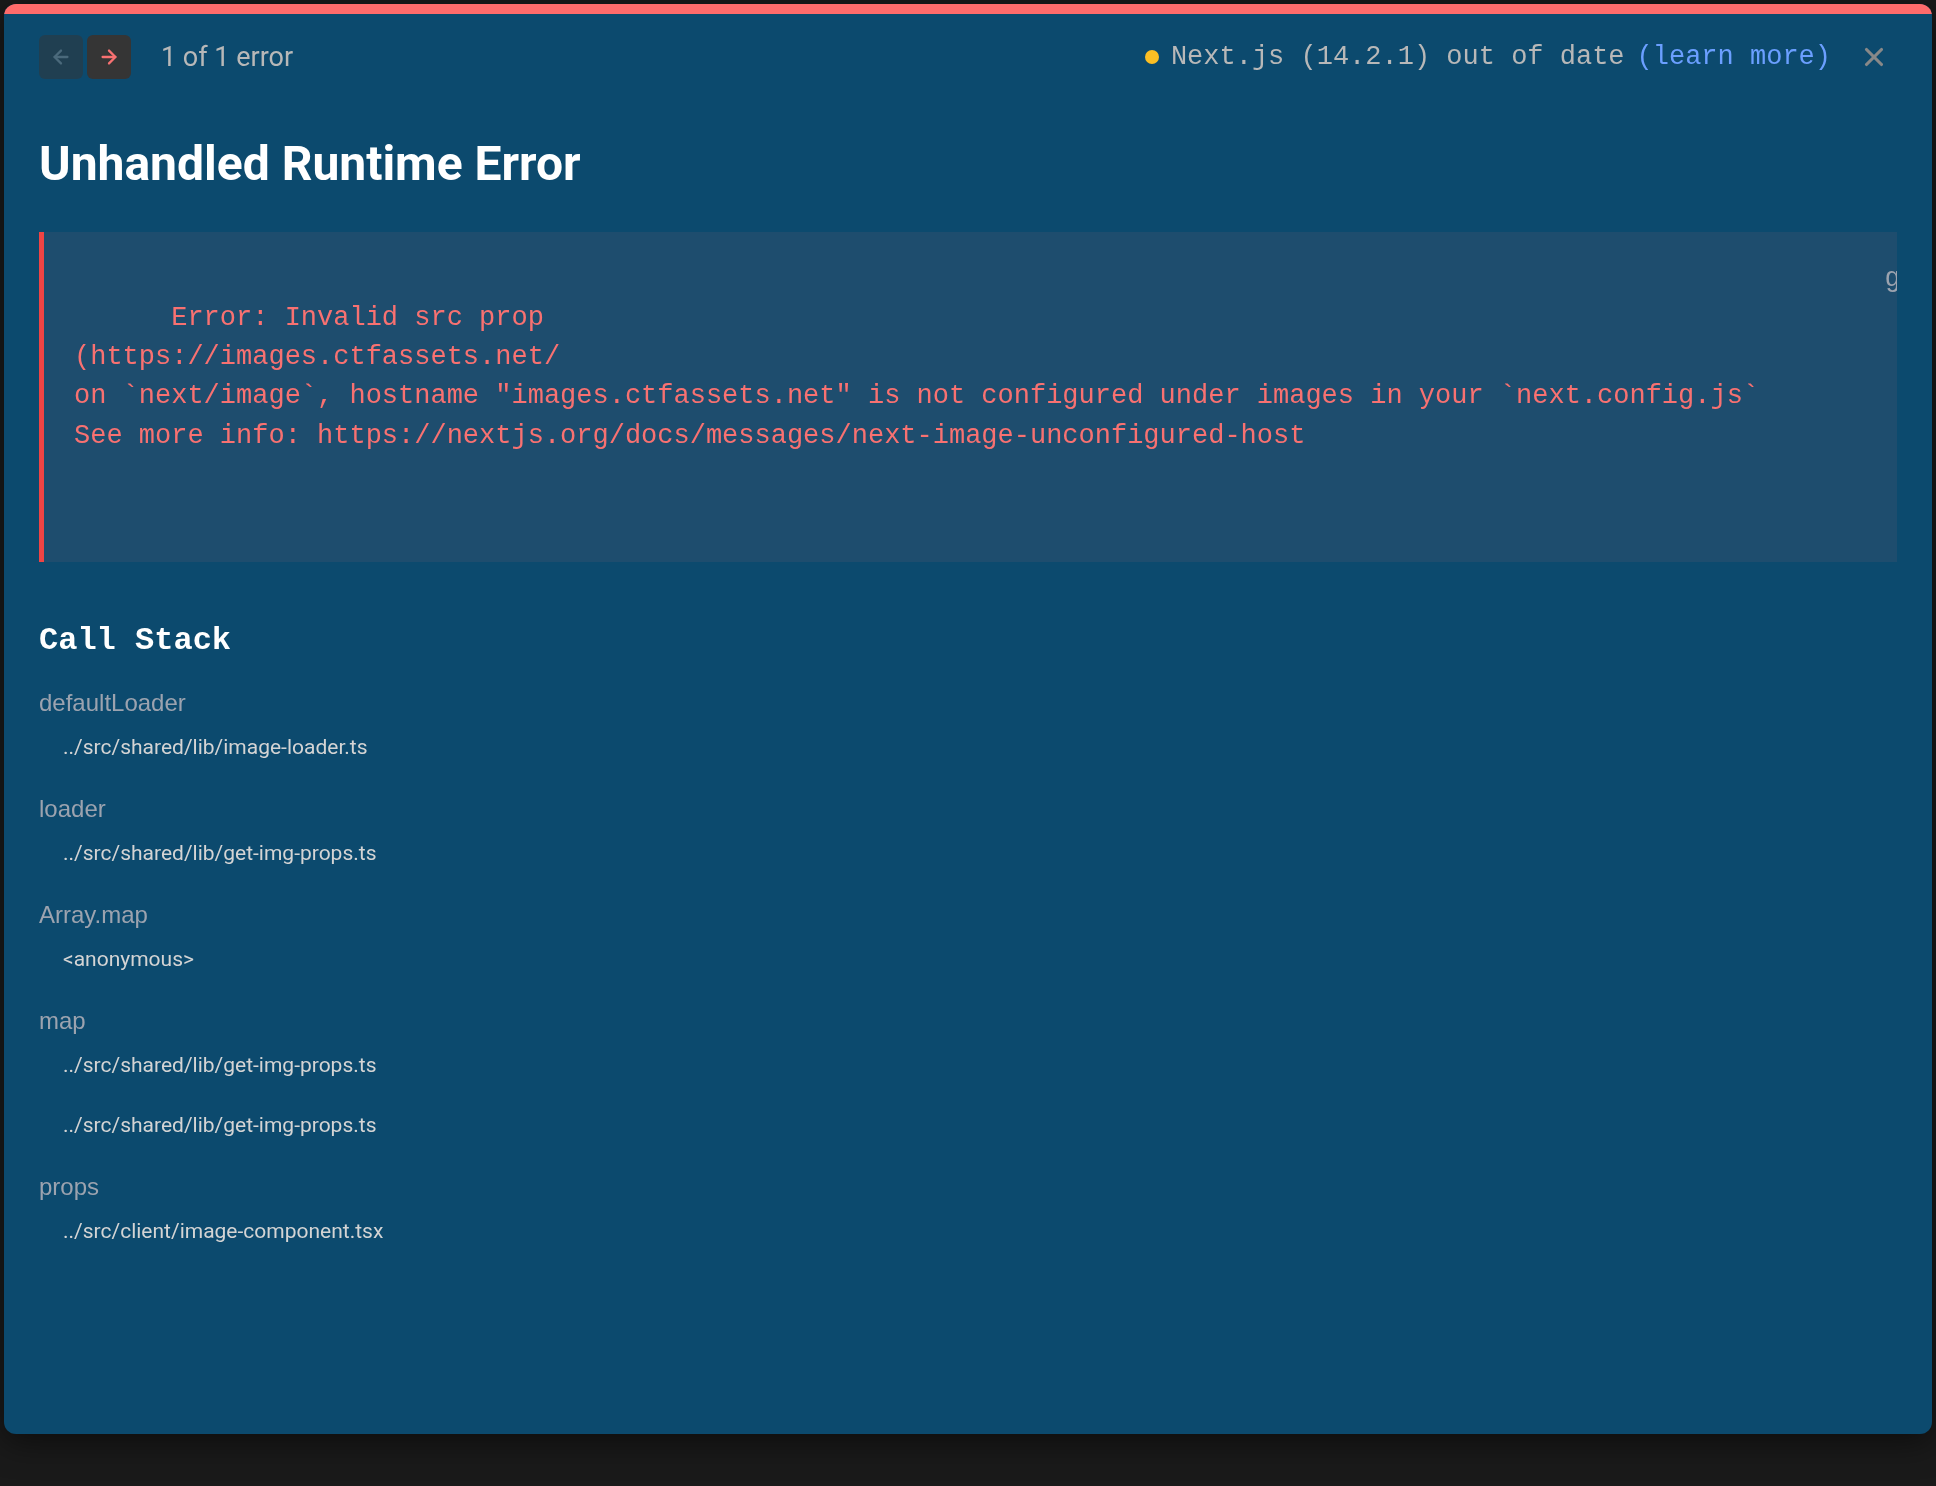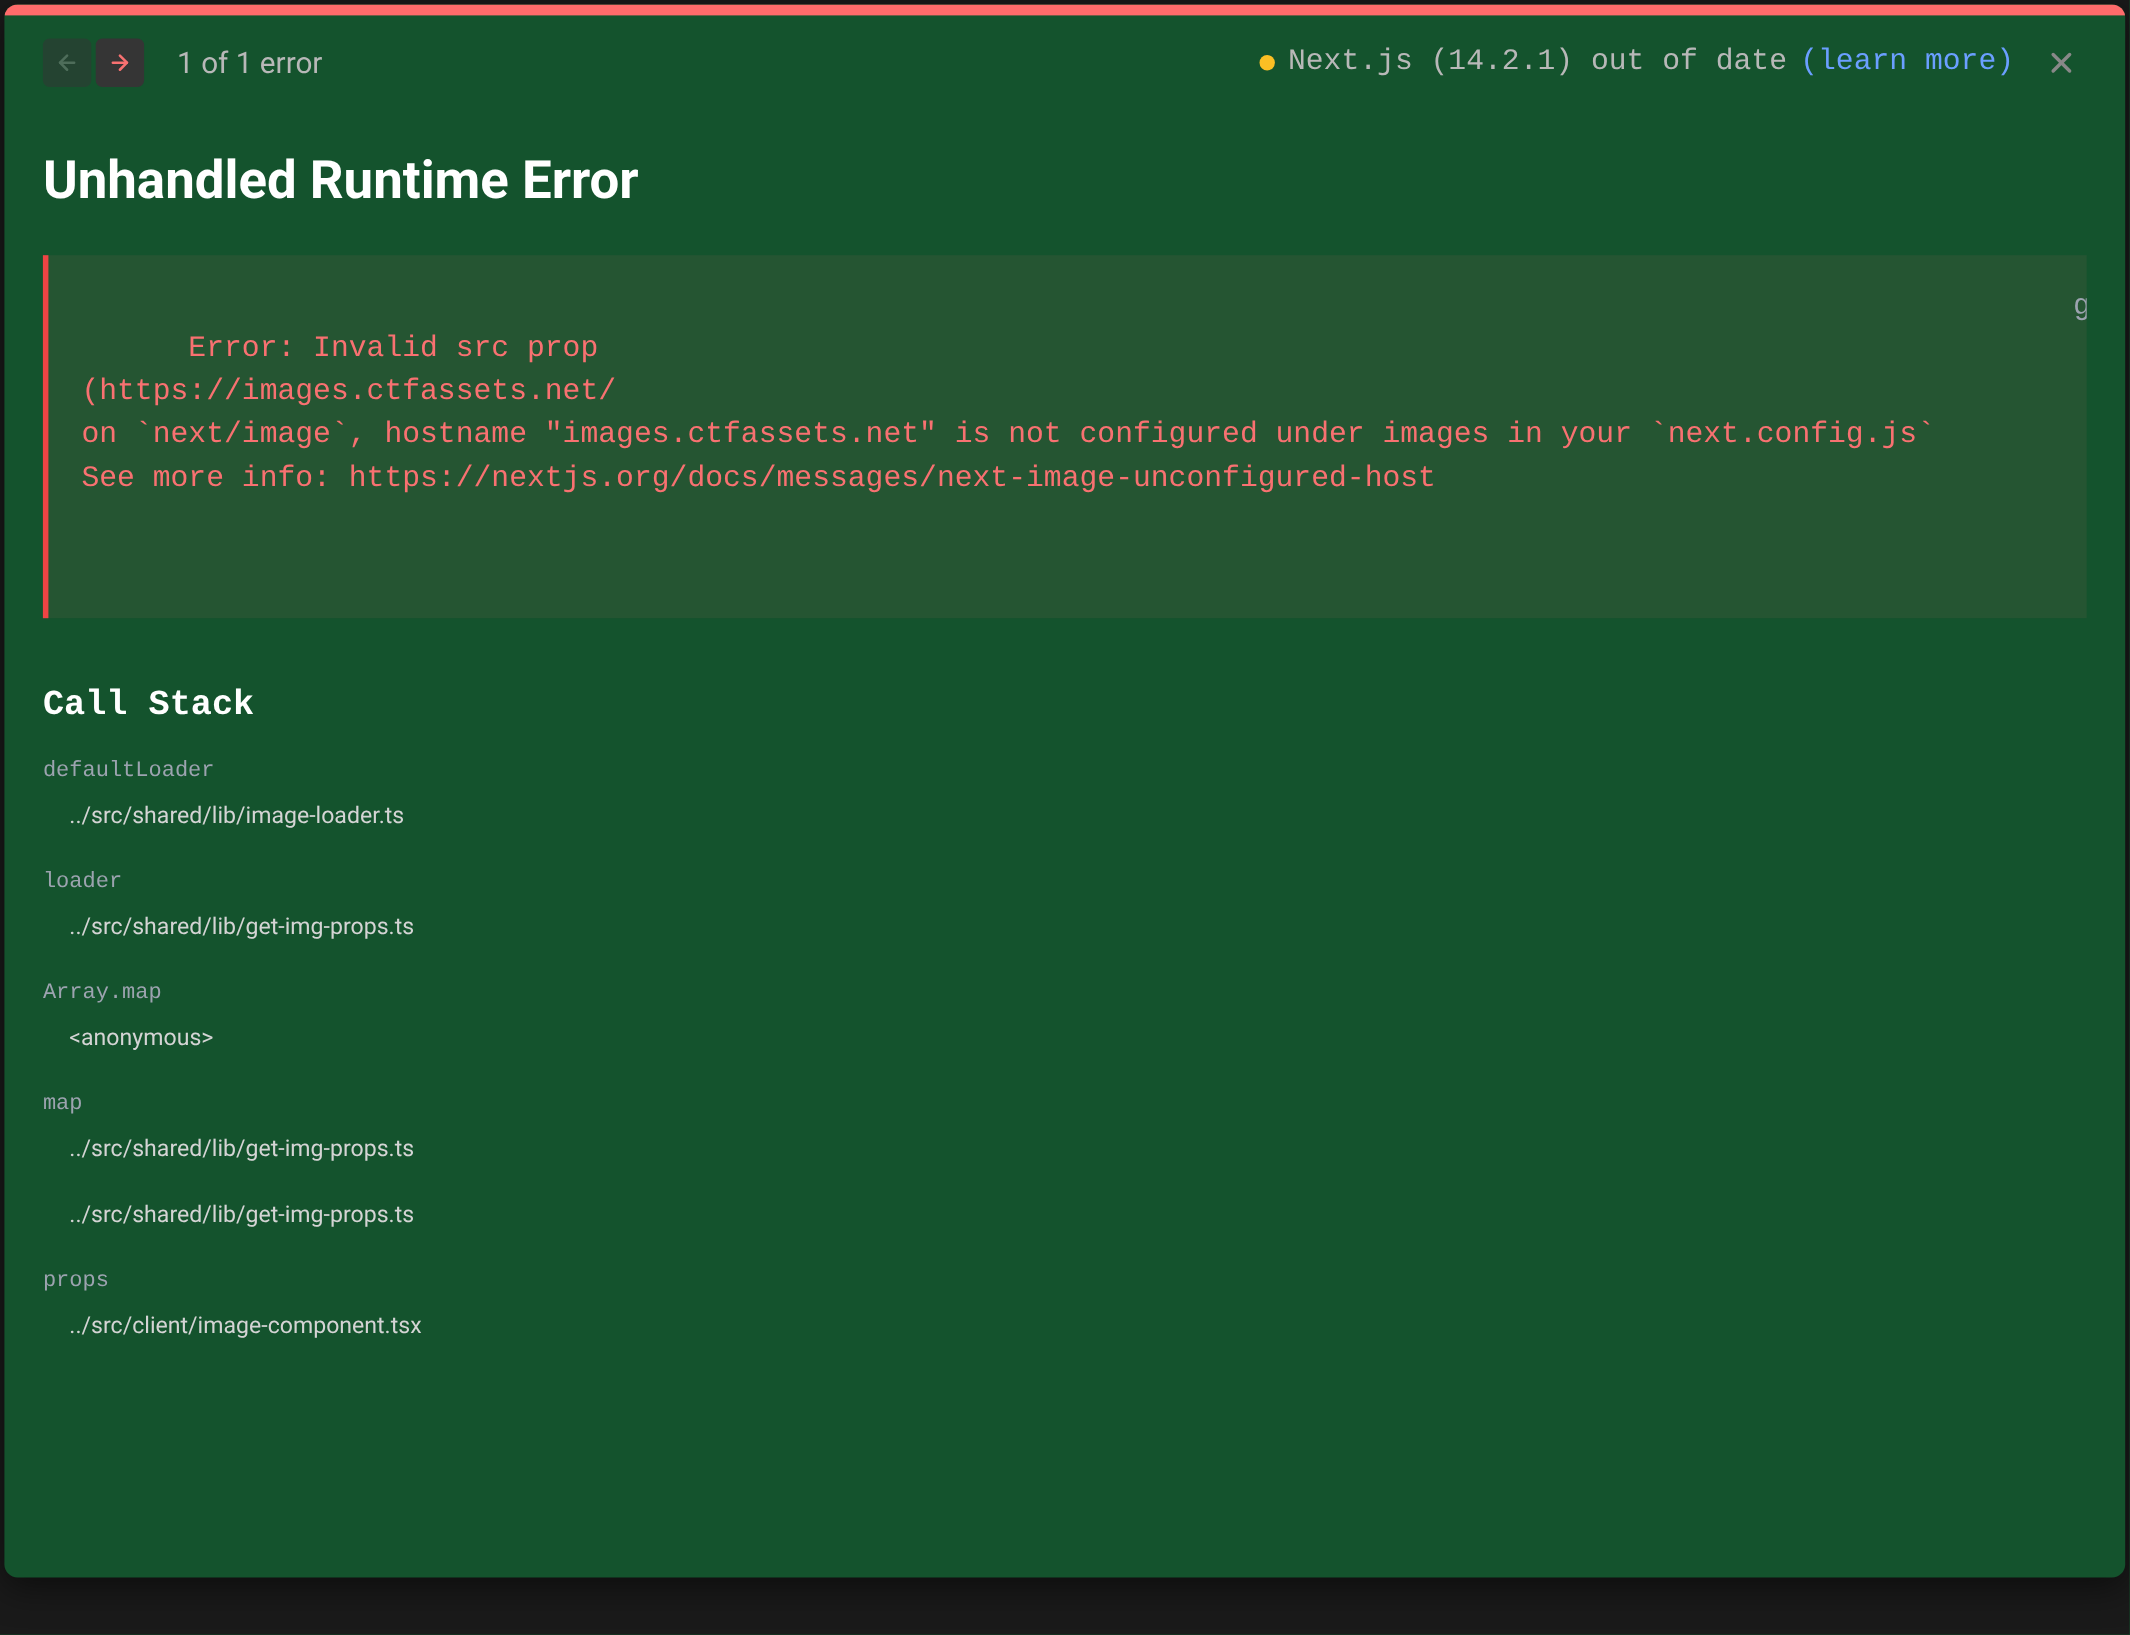--- a/index.html
+++ b/index.html
@@ -11,21 +11,21 @@
     body {
       background: #1a1a1a;
       font-family: -apple-system, BlinkMacSystemFont, 'Segoe UI', Roboto, Helvetica, Arial, sans-serif;
       width: 1936px;
       height: 1486px;
       color: #e5e5e5;
       padding: 4px;
     }
     
     .overlay {
-      background: #14532d;
+      background: #0c4a6e;
       border-radius: 12px;
       overflow: hidden;
       width: 100%;
       height: 1430px;
       box-shadow: 0 8px 32px rgba(0,0,0,0.5);
     }
     
     .top-bar {
       height: 10px;
       background: #ff6b6b;
@@ -146,22 +146,22 @@
       color: #ffffff;
       margin-bottom: 30px;
       font-family: Liberation Mono, monospace;
     }
     
     .stack-frame {
       margin-bottom: 36px;
     }
     
     .frame-name {
-      font-family: Liberation Mono, monospace;
-      font-size: 20px;
+      font-family: Liberation Sans, sans-serif;
+      font-size: 24px;
       color: #9ca3af;
       margin-bottom: 18px;
     }
     
     .frame-source {
       font-size: 21px;
       color: #d4d4d4;
       padding-left: 24px;
     }
   </style>

